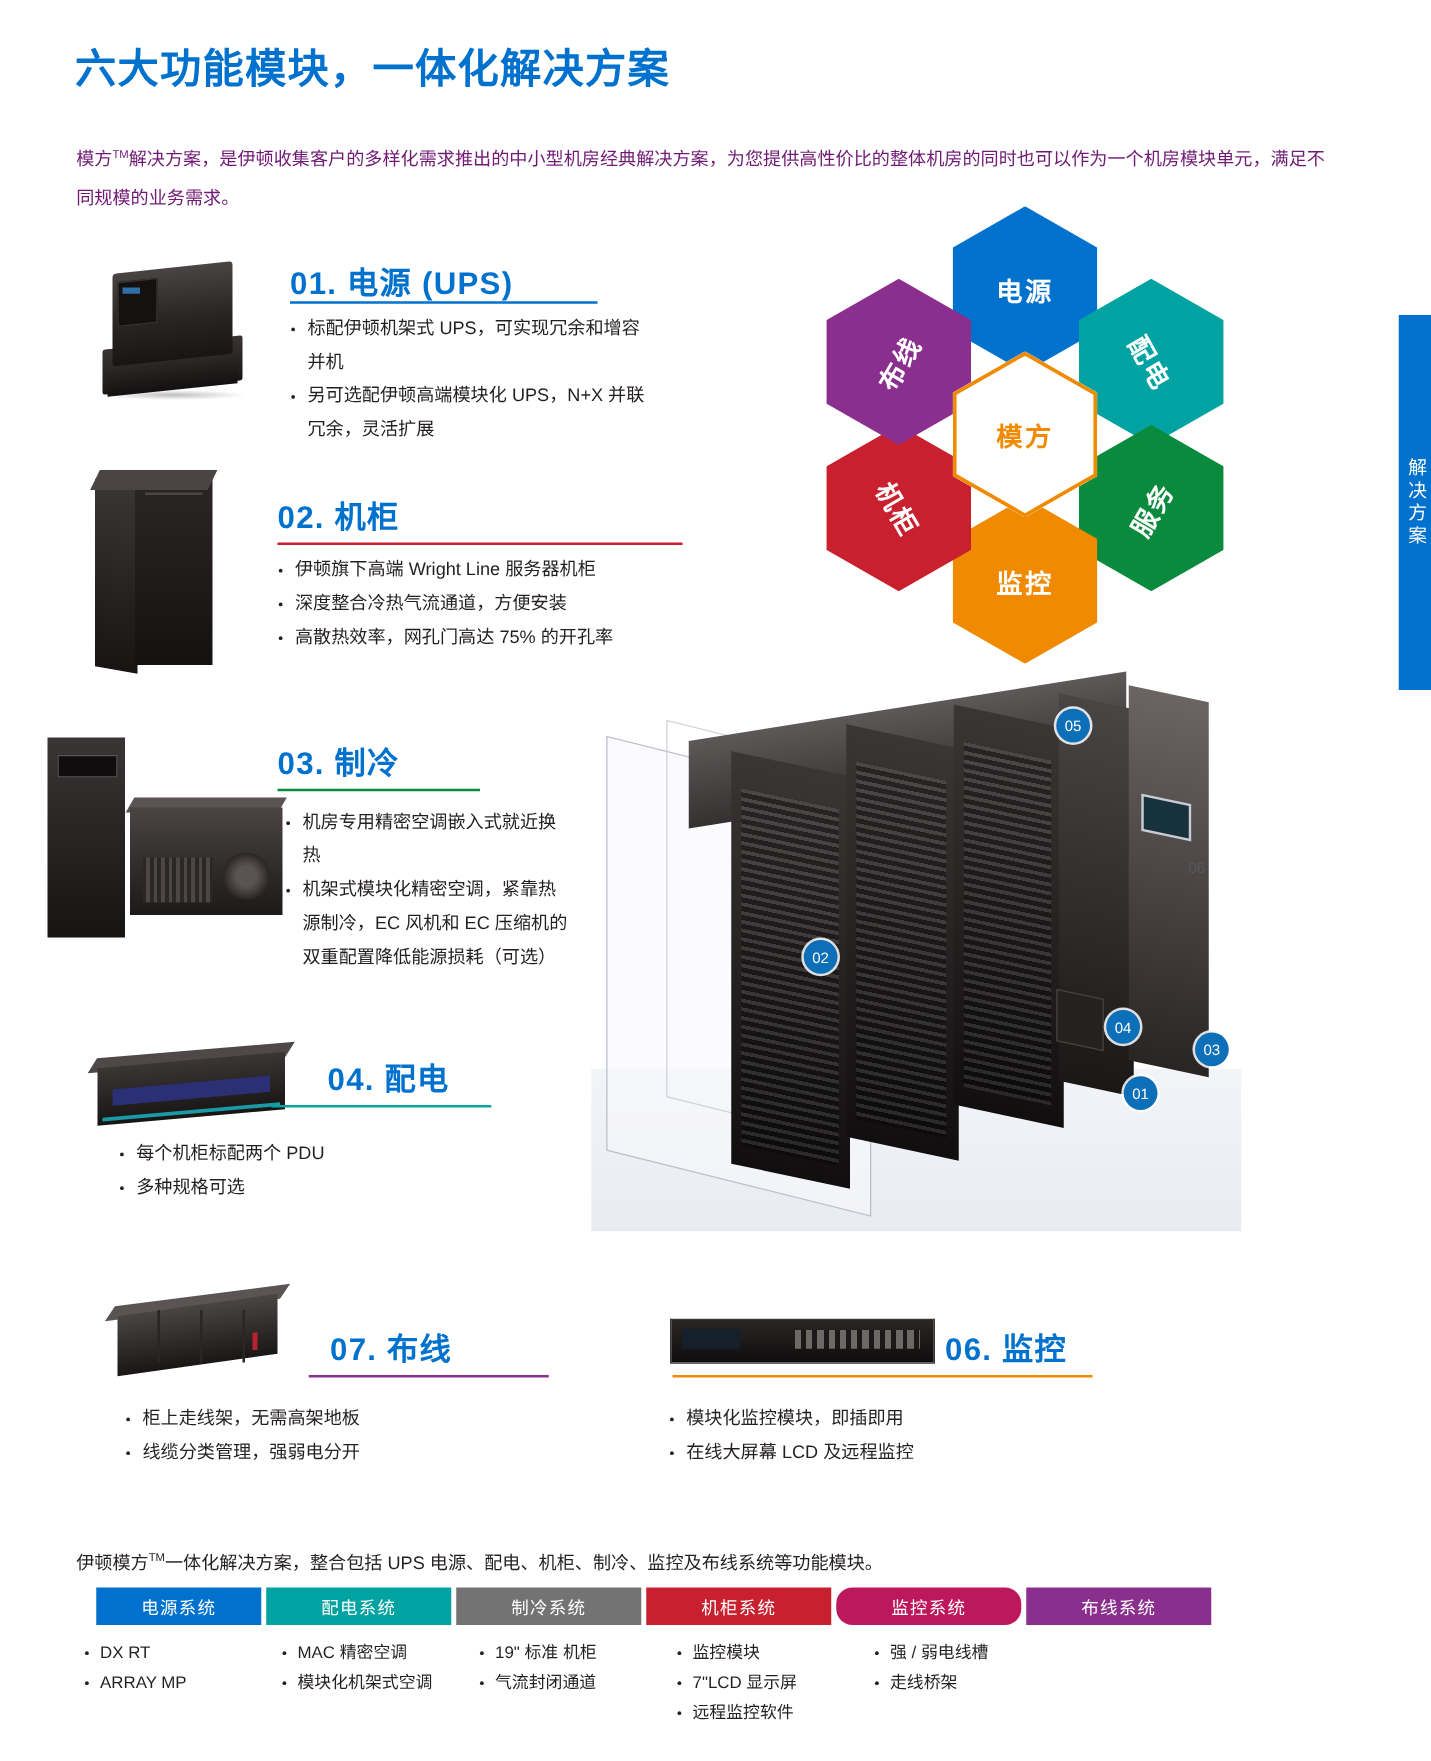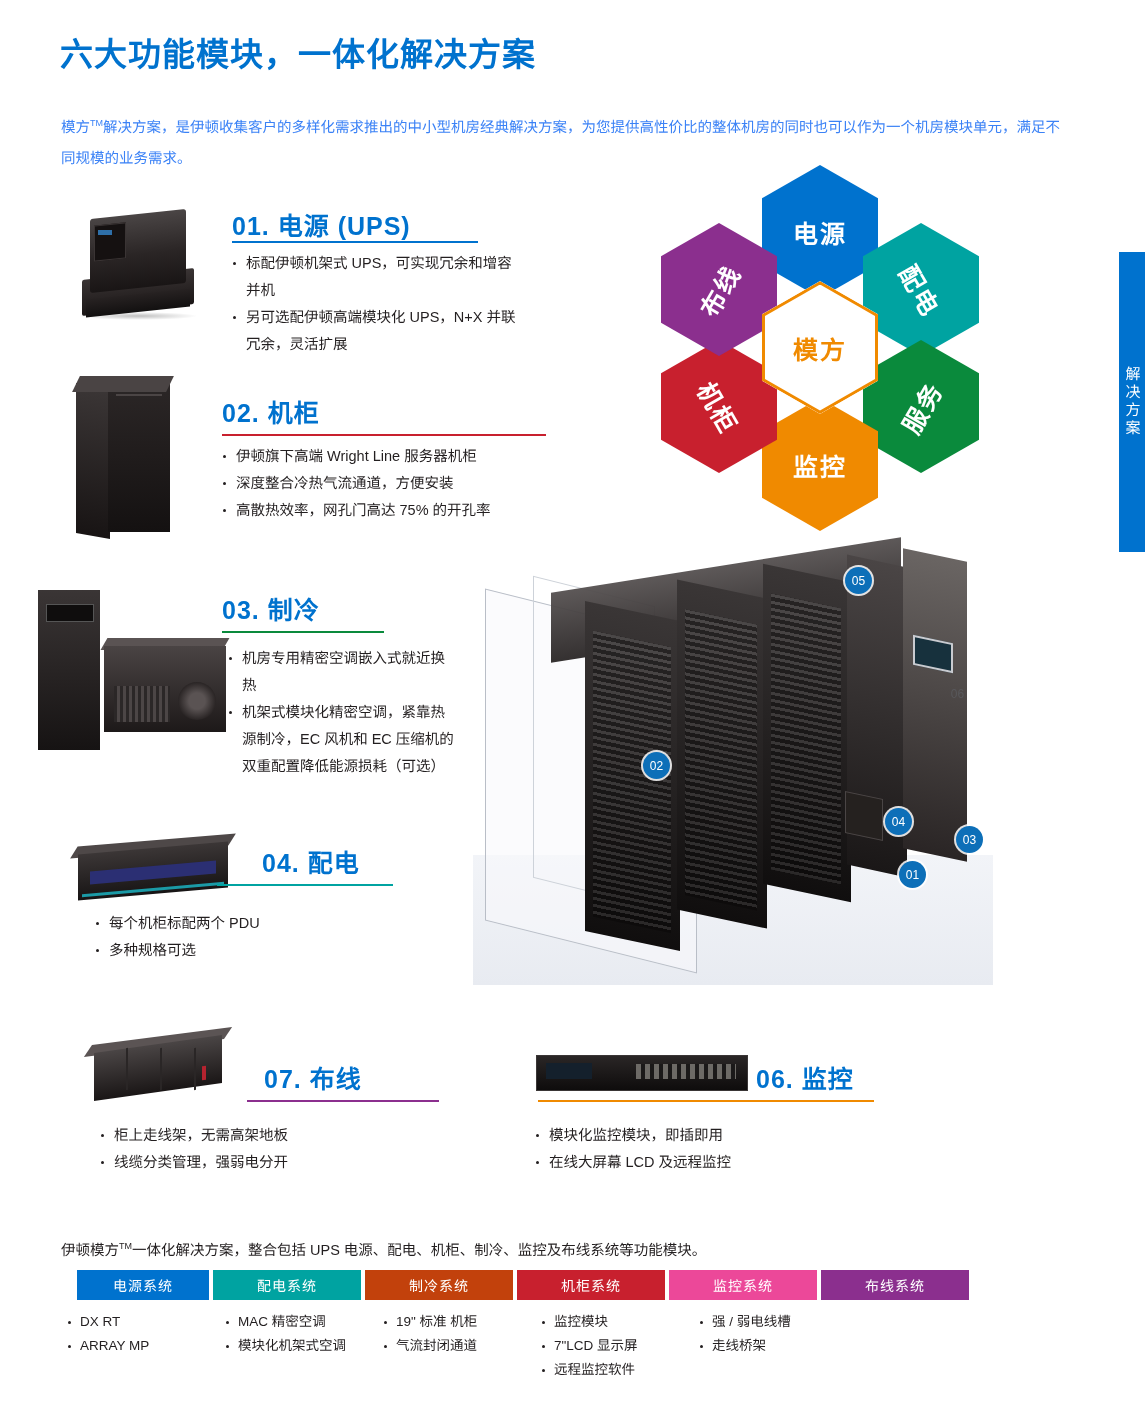--- a/index.html
+++ b/index.html
@@ -16,41 +16,41 @@
   
   .page-title{
     position:absolute;left:60px;top:28px;
     font-size:33px;font-weight:bold;color:#0072ce;
     letter-spacing:1px;
   }
 
   
   .intro{
     position:absolute;left:61px;top:108px;width:1005px;
-    font-size:14.5px;line-height:31px;color:#3b82f6;
+    font-size:14.5px;line-height:31px;color:#701a75;
   }
   .intro sup{font-size:9px;vertical-align:super;}
 
   
   .side-tab{
     position:absolute;right:0;top:252px;width:26px;height:300px;
     background:#0072ce;color:#fff;
     display:flex;align-items:center;justify-content:center;
   }
   .side-tab span{
     writing-mode:vertical-rl;
     font-size:15px;letter-spacing:3px;
   }
 
   
   .hex-wrap{position:absolute;left:635px;top:165px;width:370px;height:345px;}
   .hex{
     position:absolute;width:116px;height:133px;
     display:flex;align-items:center;justify-content:center;
-    color:#fff;font-size:25px;font-weight:bold;letter-spacing:2px;
+    color:#fff;font-size:21px;font-weight:bold;letter-spacing:2px;
     clip-path:polygon(50% 0%,100% 25%,100% 75%,50% 100%,0% 75%,0% 25%);
   }
   .hex.center{background:#fff;color:#f08a00;border:0;}
   .hex.center .hexinner{
     position:absolute;inset:0;
     clip-path:polygon(50% 0%,100% 25%,100% 75%,50% 100%,0% 75%,0% 25%);
     background:#f08a00;
   }
   .hex.center .hexinner2{
     position:absolute;left:3px;top:3.5px;right:3px;bottom:3.5px;
@@ -368,27 +368,27 @@
 
   <div class="tbl">
     <div class="cols">
       <div class="col" style="width:148px;">
         <div class="hd" style="background:#0072ce;margin-left:16px;">电源系统</div>
       </div>
       <div class="col" style="width:148px;margin-left:4px;">
         <div class="hd" style="background:#00a3a1;">配电系统</div>
       </div>
       <div class="col" style="width:148px;margin-left:4px;">
-        <div class="hd" style="background:#c2410c;">制冷系统</div>
+        <div class="hd" style="background:#737373;">制冷系统</div>
       </div>
       <div class="col" style="width:148px;margin-left:4px;">
         <div class="hd" style="background:#c8202e;">机柜系统</div>
       </div>
       <div class="col" style="width:148px;margin-left:4px;">
-        <div class="hd" style="background:#ec4899;">监控系统</div>
+        <div class="hd" style="background:#be185d;border-radius:13px;">监控系统</div>
       </div>
       <div class="col" style="width:148px;margin-left:4px;">
         <div class="hd" style="background:#8b2f8e;">布线系统</div>
       </div>
     </div>
     <div class="cols">
       <div class="col items" style="width:148px;">
         <div>DX RT</div>
         <div>ARRAY MP</div>
       </div>

